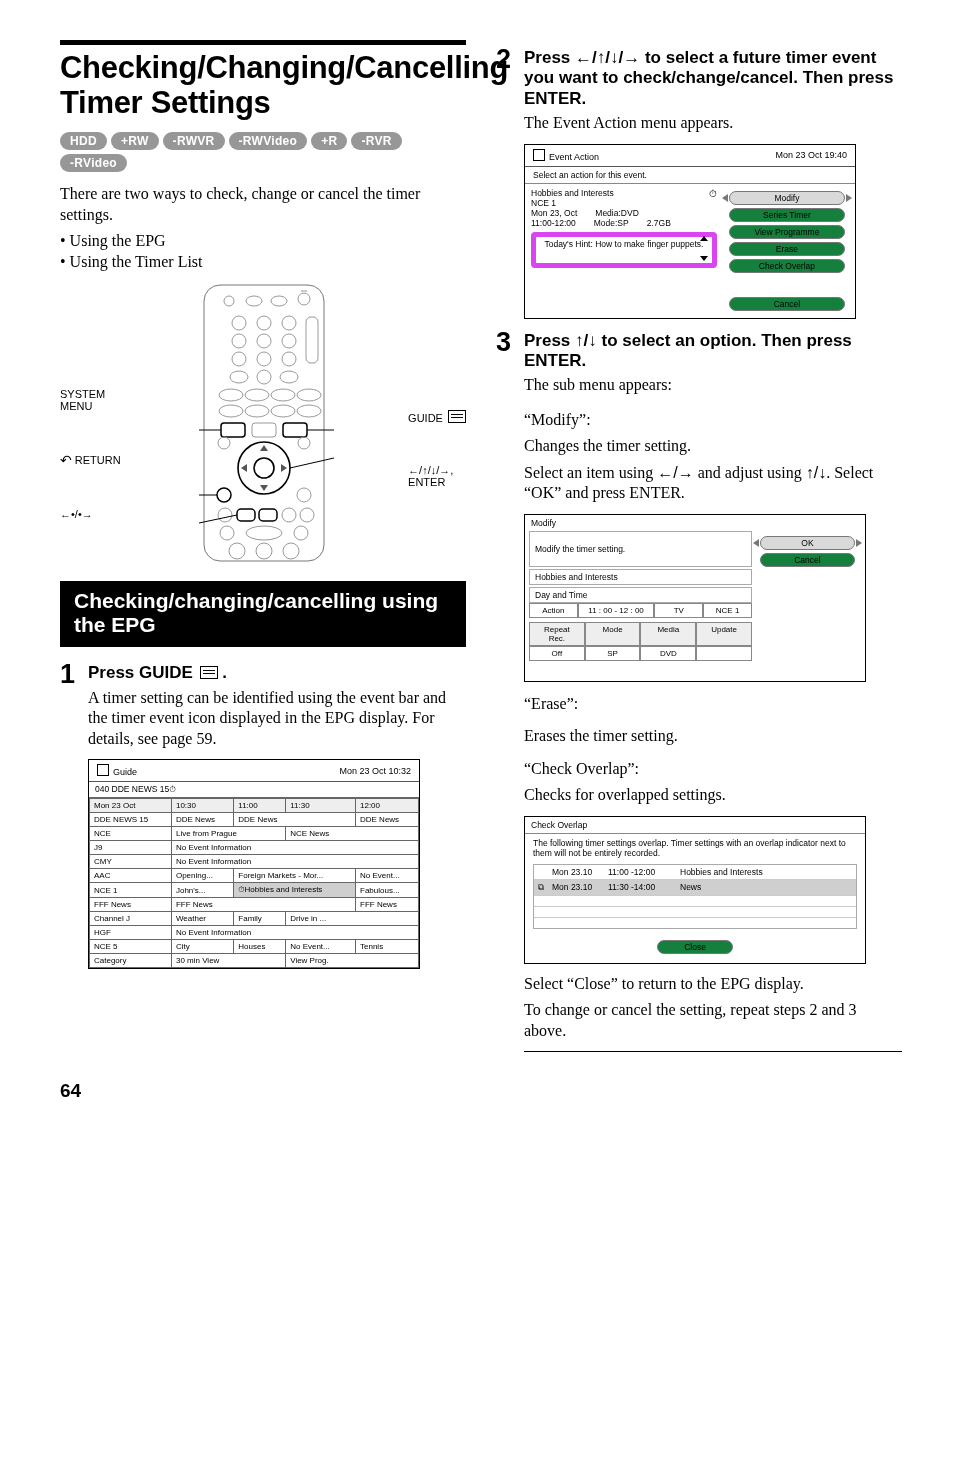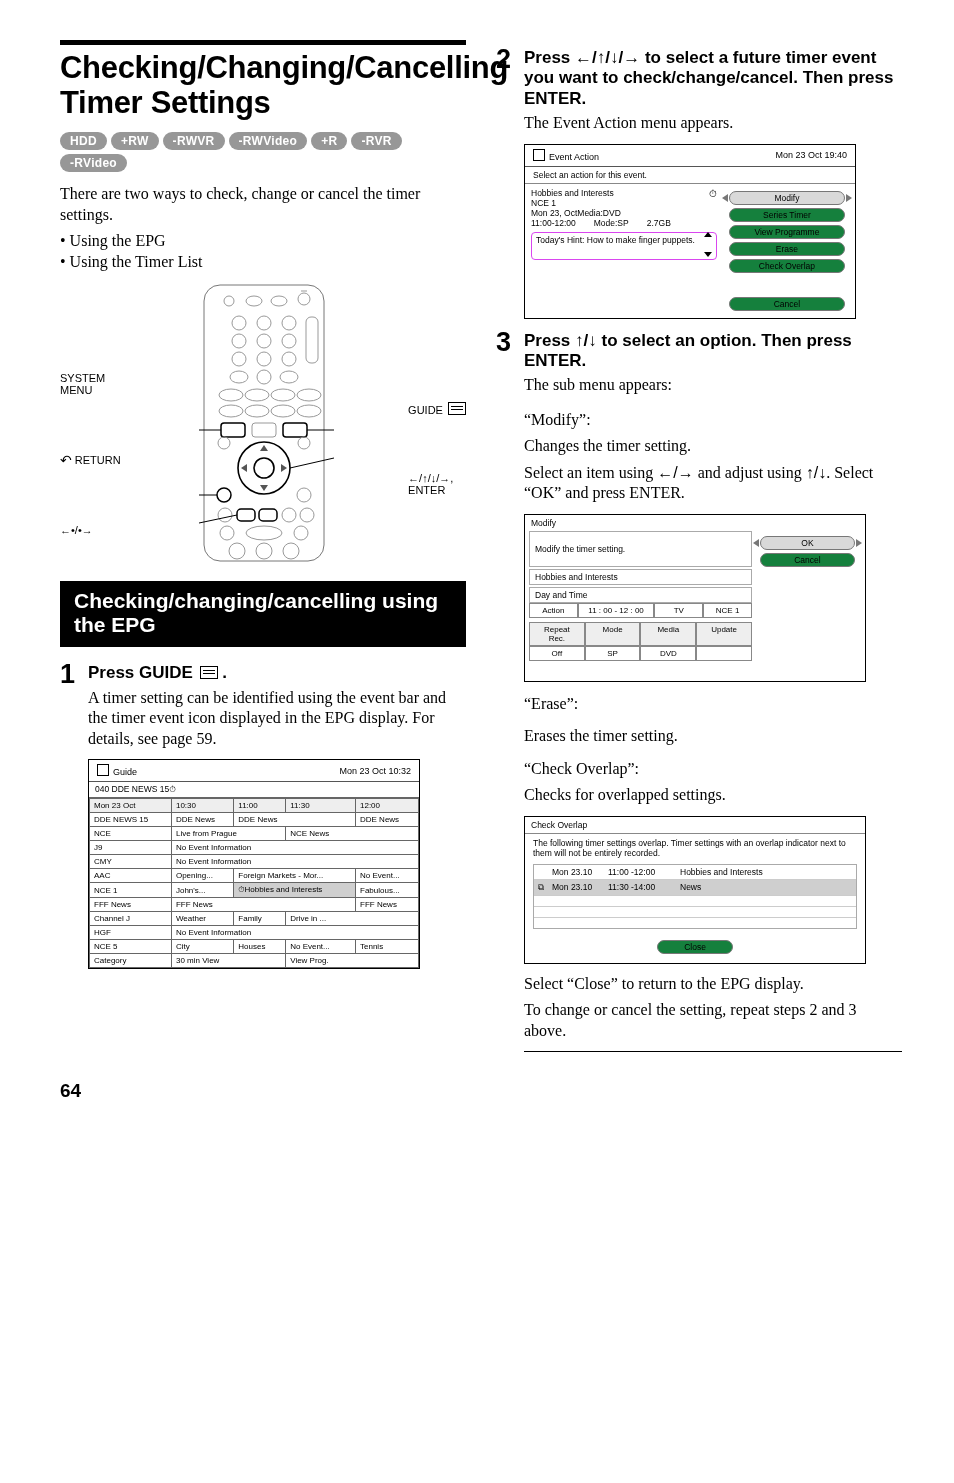--- a/index.html
+++ b/index.html
@@ -64,21 +64,21 @@
 
   
   .remote-wrap {
     display: flex;
     justify-content: space-between;
     margin: 8px 0 18px 0;
     font-family: Helvetica, Arial, sans-serif;
     font-size: 10px;
   }
   .remote-labels-left, .remote-labels-right {
-    display:flex; flex-direction:column; justify-content:center; gap:56px;
+    display:flex; flex-direction:column; justify-content:center; gap:40px;
     font-size:11px;
   }
   .remote-labels-right .lbl-guide { margin-top:52px; }
   .remote-labels-left .lbl-sys { margin-top:62px; }
   svg.remote { display:block; margin:0 auto; }
 
   
   .black-box {
     background: #000;
     color: #fff;
@@ -428,33 +428,33 @@
         <span><span class="icon-square"></span><span>Event Action</span></span>
         <span>Mon 23 Oct   19:40</span>
       </div>
       <div style="padding:3px 8px;border-bottom:1px solid #888;">Select an action for this event.</div>
       <div style="display:flex;">
         <div style="flex:1.6;padding:4px 6px;">
           <div style="display:flex;justify-content:space-between;">
             <div>
               <div>Hobbies and Interests</div>
               <div>NCE 1</div>
-              <div style="display:flex;">
+              <div style="display:flex;gap:18px;">
                 <span>Mon 23, Oct</span>
                 <span>Media:DVD</span>
               </div>
               <div style="display:flex;gap:18px;">
                 <span>11:00-12:00</span>
                 <span>Mode:SP</span>
                 <span>2.7GB</span>
               </div>
             </div>
             <span style="font-size:10px;">⏱</span>
           </div>
-          <div style="border:1px solid #d946ef;border-radius:4px;margin-top:4px;padding:2px 4px 14px 4px;position:relative;">
+          <div style="border:5px solid #d946ef;border-radius:4px;margin-top:4px;padding:2px 4px 14px 4px;position:relative;text-align:center;">
             <span class="caret-up" style="position:absolute;top:-1px;right:4px;"></span>
             <span>Today's Hint: How to make finger puppets.</span>
             <span class="caret-down" style="position:absolute;bottom:2px;right:4px;"></span>
           </div>
         </div>
         <div style="flex:1;padding:4px 10px 4px 6px;">
           <div class="ui-btn sel">Modify</div>
           <div class="ui-btn">Series Timer</div>
           <div class="ui-btn">View Programme</div>
           <div class="ui-btn">Erase</div>

